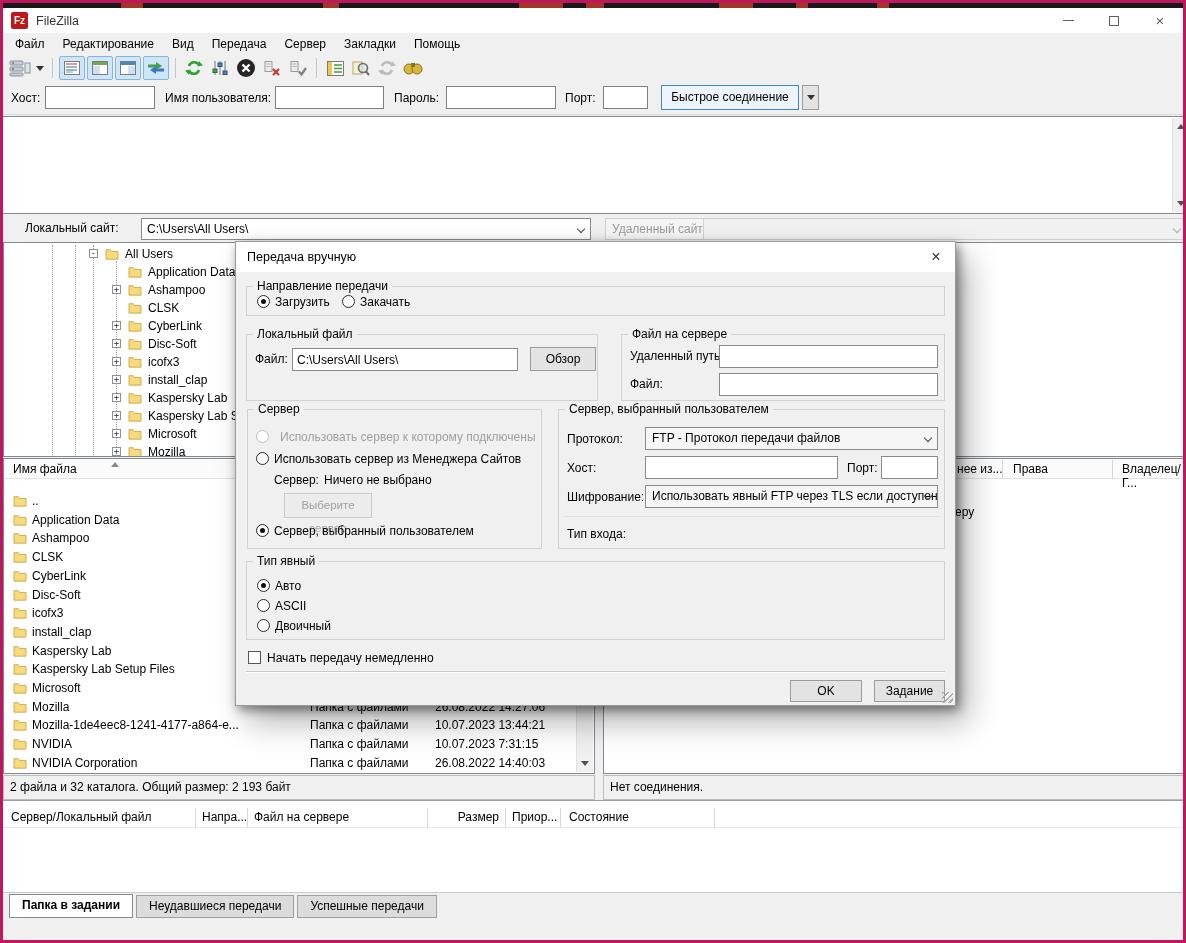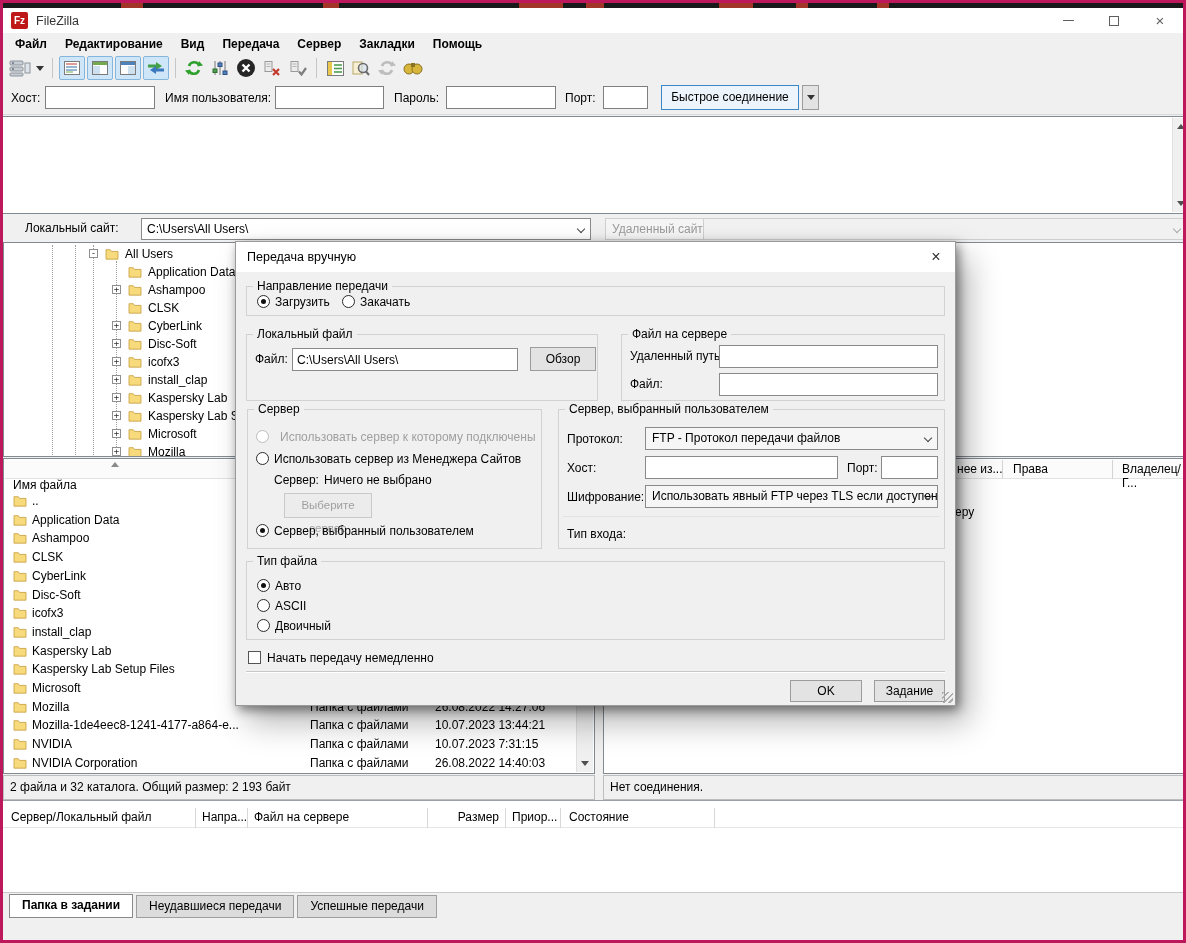--- a/index.html
+++ b/index.html
@@ -17,21 +17,21 @@
   .fzicon { width:17px; height:17px; margin-left:8px; background:#bf1818; color:#fff; border-radius:2px;
             font:bold 10px/17px "Liberation Sans",sans-serif; text-align:center; }
   .apptitle { margin-left:8px; color:#333; font-size:12.5px; }
   .wctrls { position:absolute; right:0; top:0; height:25px; display:flex; }
   .wctrl { width:46px; height:25px; display:flex; align-items:center; justify-content:center; color:#5f5f5f; }
   .min-glyph { width:11px; height:1px; background:#5f5f5f; }
   .max-glyph { width:10px; height:10px; border:1px solid #5f5f5f; }
   .close-glyph { font-size:15px; line-height:10px; }
 
   
-  .menubar { position:absolute; top:30px; left:0; width:100%; height:22px; background:#f0f0f0; display:flex; align-items:center; padding-left:3px;font-weight:bold; }
+  .menubar { position:absolute; top:30px; left:0; width:100%; height:22px; background:#f0f0f0; display:flex; align-items:center; padding-left:3px; }
   .menu-item { padding:3px 9px; font-size:12px; }
 
   
   .toolbar { position:absolute; top:52px; left:0; width:100%; height:26px; background:#f0f0f0; display:flex; align-items:center; padding-left:4px; }
   .tbtn { min-width:26px; height:24px; display:flex; align-items:center; justify-content:center; }
   .tbtn.toggled { background:#cfe6f9; border:1px solid #84b6dd; border-radius:2px; margin:0 1px; }
   .tsep { width:1px; height:20px; background:#c6c6c6; margin:0 5px; }
   .dd-arrow { width:0; height:0; border-left:4px solid transparent; border-right:4px solid transparent; border-top:5px solid #333; }
 
   
@@ -397,21 +397,21 @@
             </svg></div>
           <div class="tlabel" style="left: 144px;">Mozilla</div>
         </div>
       </div>
   </div>
 
   <div class="panel" style="left:600px;top:239px;width:586px;height:215px"></div>
 
   <div class="panel" style="left:0;top:455px;width:592px;height:316px">
     <div class="list-header">
-      <span class="abs" style="left:8px;top:18px">Имя файла</span>
+      <span class="abs" style="left:8px;top:2px">Имя файла</span>
       <div class="sortcaret" style="left:106px;top:2px"></div>
     </div>
     <div style="position:absolute;left:1px;right:18px;top:19px;bottom:1px;overflow:hidden">
         <div class="frow" style="top: 14px;">
           <div class="ficon"><svg width="14" height="12" viewBox="0 0 16 14">
               <path d="M1 4.5 V2 h5 l1.5 2 H15 v9 H1 z" fill="#f7da7b" stroke="#c9a244"></path>
             </svg></div>
           <div class="fname">..</div>
         </div>
         <div class="frow" style="top: 32.7px;">
@@ -606,21 +606,21 @@
       <span class="rlabel" style="left:8px;top:80px">Шифрование:</span>
       <div class="dselect" style="left:86px;top:75px;width:293px">
         <span>Использовать явный FTP через TLS если доступен</span>
         <div class="chev"></div>
       </div>
       <div class="abs" style="left:4px;right:4px;top:106px;height:1px;background:#e2e2e2"></div>
       <span class="rlabel" style="left:8px;top:117px">Тип входа:</span>
     </div>
 
     <div class="grp" style="left:10px;top:319px;width:699px;height:79px">
-      <span class="grp-label">Тип файла</span>
+      <span class="grp-label">Тип явный</span>
       <span class="radio sel" style="left:10px;top:17px"></span>
       <span class="rlabel" style="left:28px;top:17px">Авто</span>
       <span class="radio" style="left:10px;top:37px"></span>
       <span class="rlabel" style="left:28px;top:37px">ASCII</span>
       <span class="radio" style="left:10px;top:57px"></span>
       <span class="rlabel" style="left:28px;top:57px">Двоичный</span>
     </div>
 
     <span class="checkbox" style="left:12px;top:409px"></span>
     <span class="rlabel" style="left:31px;top:409px">Начать передачу немедленно</span>

